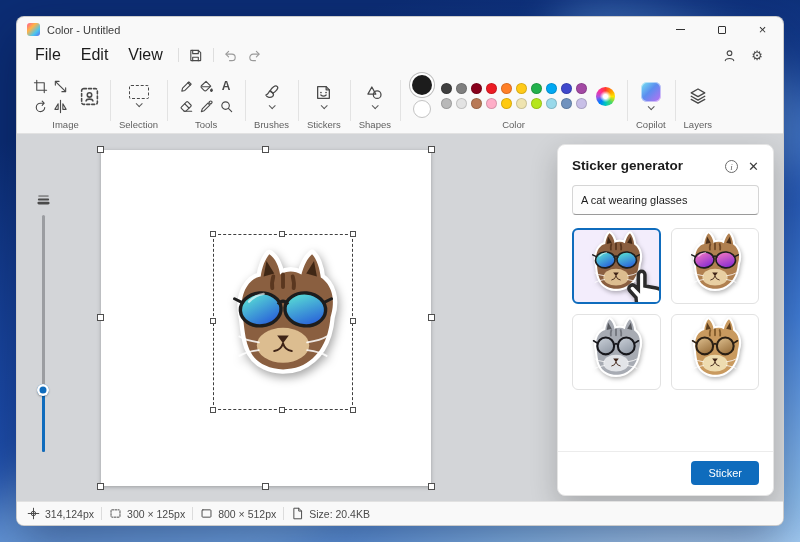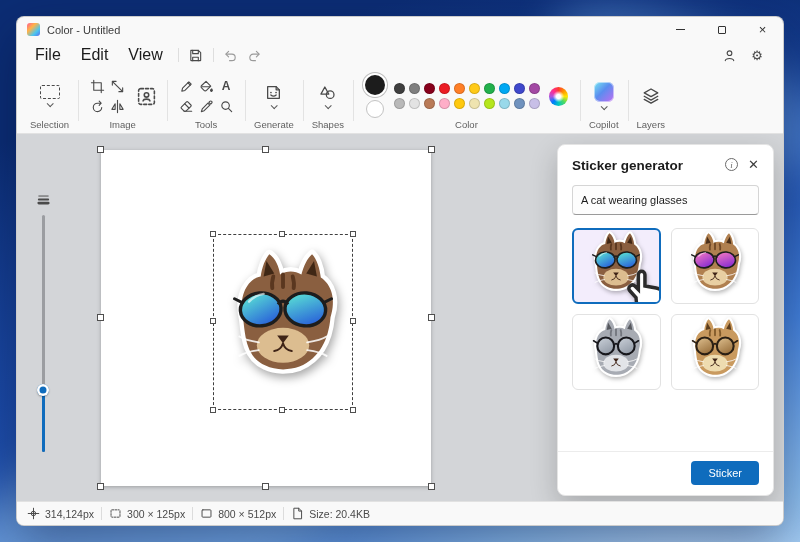--- a/index.html
+++ b/index.html
@@ -98,21 +98,21 @@
   .ss-fill{ position:absolute; left:0; right:0; bottom:0; height:26%; background:var(--accent); border-radius:2px; }
   .ss-handle{ position:absolute; left:50%; bottom:26%; transform:translate(-50%,50%);
     width:12px; height:12px; border-radius:50%; background:var(--accent);
     box-shadow:inset 0 0 0 2.5px #fff, 0 1px 2px rgba(0,0,0,.3); }
 
   
   .panel{ position:absolute; top:10px; right:9px; width:217px; height:352px;
     background:#fff; border:1px solid #e4e4e4; border-radius:8px;
     box-shadow:0 10px 28px rgba(0,0,0,.20); padding:13px 14px 10px;
     display:flex; flex-direction:column; z-index:5; }
-  .panel-head{ display:flex; align-items:flex-start; }
+  .panel-head{ display:flex; align-items:flex-end; }
   .panel-title{ font-size:13.5px; font-weight:700; color:#1b1b1b; }
   .panel-head-icons{ margin-left:auto; display:flex; align-items:center; gap:10px; }
   .info-icon{ width:13px; height:13px; border-radius:50%; border:1px solid #6a6a6a; color:#6a6a6a;
     font-size:9px; display:flex; align-items:center; justify-content:center; font-family:"Liberation Serif",serif; font-style:italic; }
   .close-icon{ font-size:13px; color:#3c3c3c; line-height:1; }
   .prompt-input{ margin-top:12px; height:30px; width:100%; border:1px solid #d5d5d5; border-bottom:1.5px solid #9a9a9a;
     border-radius:4px; font-size:11px; color:#1b1b1b; padding:0 8px; background:#fdfdfd;
     font-family:"Liberation Sans", sans-serif; outline:none; }
   .thumb-grid{ margin-top:13px; display:grid; grid-template-columns:1fr 1fr; gap:10px; }
   .thumb{ height:76px; border:1px solid #e2e2e2; border-radius:6px; background:#fff;
@@ -197,30 +197,20 @@
       </span>
       <span class="mb-icon">
           <span class="gear-glyph">⚙</span>
         </span>
     </div>
   </div>
 
   <div class="ribbon">
 
     <div class="rg">
-      <div class="rg-body">
-        <div class="stack">
-          <span class="sel-rect-icon"></span>
-          <span class="chev"></span>
-        </div>
-      </div>
-      <span class="rg-label">Selection</span>
-    </div>
-
-    <div class="rg">
       <div class="rg-body img-flex">
         <div class="icon-grid2">
           <span class="ticon">
             <svg class="li" width="15" height="15" viewBox="0 0 16 16">
                 <path d="M4 1.5V12h10.5"></path>
                 <path d="M1.5 4H12v10.5"></path>
               </svg>
           </span>
           <span class="ticon">
             <svg class="li" width="15" height="15" viewBox="0 0 16 16">
@@ -249,20 +239,30 @@
             <circle cx="8" cy="6.8" r="1.7"></circle>
               <path d="M5.4 11.4c.4-1.9 4.8-1.9 5.2 0"></path>
           </svg>
         </span>
       </div>
       <span class="rg-label">Image</span>
     </div>
 
     <div class="rg">
       <div class="rg-body">
+        <div class="stack">
+          <span class="sel-rect-icon"></span>
+          <span class="chev"></span>
+        </div>
+      </div>
+      <span class="rg-label">Selection</span>
+    </div>
+
+    <div class="rg">
+      <div class="rg-body">
         <div class="icon-grid3">
           <span class="ticon">
             <svg class="li" width="15" height="15" viewBox="0 0 16 16">
                 <path d="M3 13l.8-3.3L10.5 3 13 5.5l-6.7 6.7z"></path>
                 <path d="M9.5 4L12 6.5"></path>
               </svg>
           </span>
           <span class="ticon">
             <svg class="li" width="15" height="15" viewBox="0 0 16 16">
                 <path d="M7.5 2.5l5 5-4.3 4.3a2.2 2.2 0 0 1-3.1 0L2.8 9.5a1.8 1.8 0 0 1 0-2.6z"></path>
@@ -288,35 +288,47 @@
             <svg class="li" width="15" height="15" viewBox="0 0 16 16">
                 <circle cx="7" cy="7" r="4"></circle>
                 <path d="M10 10l3.5 3.5"></path>
               </svg>
           </span>
         </div>
       </div>
       <span class="rg-label">Tools</span>
     </div>
 
+    <div class="rg">
+      <div class="rg-body">
+        <div class="stack">
+          <svg class="li" width="17" height="17" viewBox="0 0 16 16">
+            <path d="M13.5 2.5c-2-2-5 1-6.7 3.6l2.6 2.6c2.6-1.7 5.6-4.7 4.1-6.2z"></path>
+            <path d="M6.3 6.6C5 8 5.5 9.4 2.7 10.4c1 2.4 4.4 2.9 6.3 1.4.9-.8 1-2.2.4-3.2z"></path>
+          </svg>
+          <span class="chev"></span>
+        </div>
+      </div>
+      <span class="rg-label">Brushes</span>
+    </div>
 
     <div class="rg">
       <div class="rg-body">
         <div class="stack">
           <svg class="li" width="17" height="17" viewBox="0 0 16 16">
             <path d="M2.5 2.5h8L13.5 5.5v8h-11z"></path>
               <path d="M10.5 2.5v3h3"></path>
             <circle cx="5.6" cy="8" r="0.8" fill="#4a4a4a" stroke="none"></circle>
               <circle cx="10.4" cy="8" r="0.8" fill="#4a4a4a" stroke="none"></circle>
             <path d="M5.5 10.3c1.5 1.4 3.5 1.4 5 0"></path>
           </svg>
           <span class="chev"></span>
         </div>
       </div>
-      <span class="rg-label">Generate</span>
+      <span class="rg-label">Stickers</span>
     </div>
 
     <div class="rg">
       <div class="rg-body">
         <div class="stack">
           <svg class="li" width="17" height="17" viewBox="0 0 16 16">
             <path d="M5.5 2.8L9.2 9.5H1.8z"></path>
               <circle cx="10.5" cy="10" r="3.6"></circle>
           </svg>
           <span class="chev"></span>

